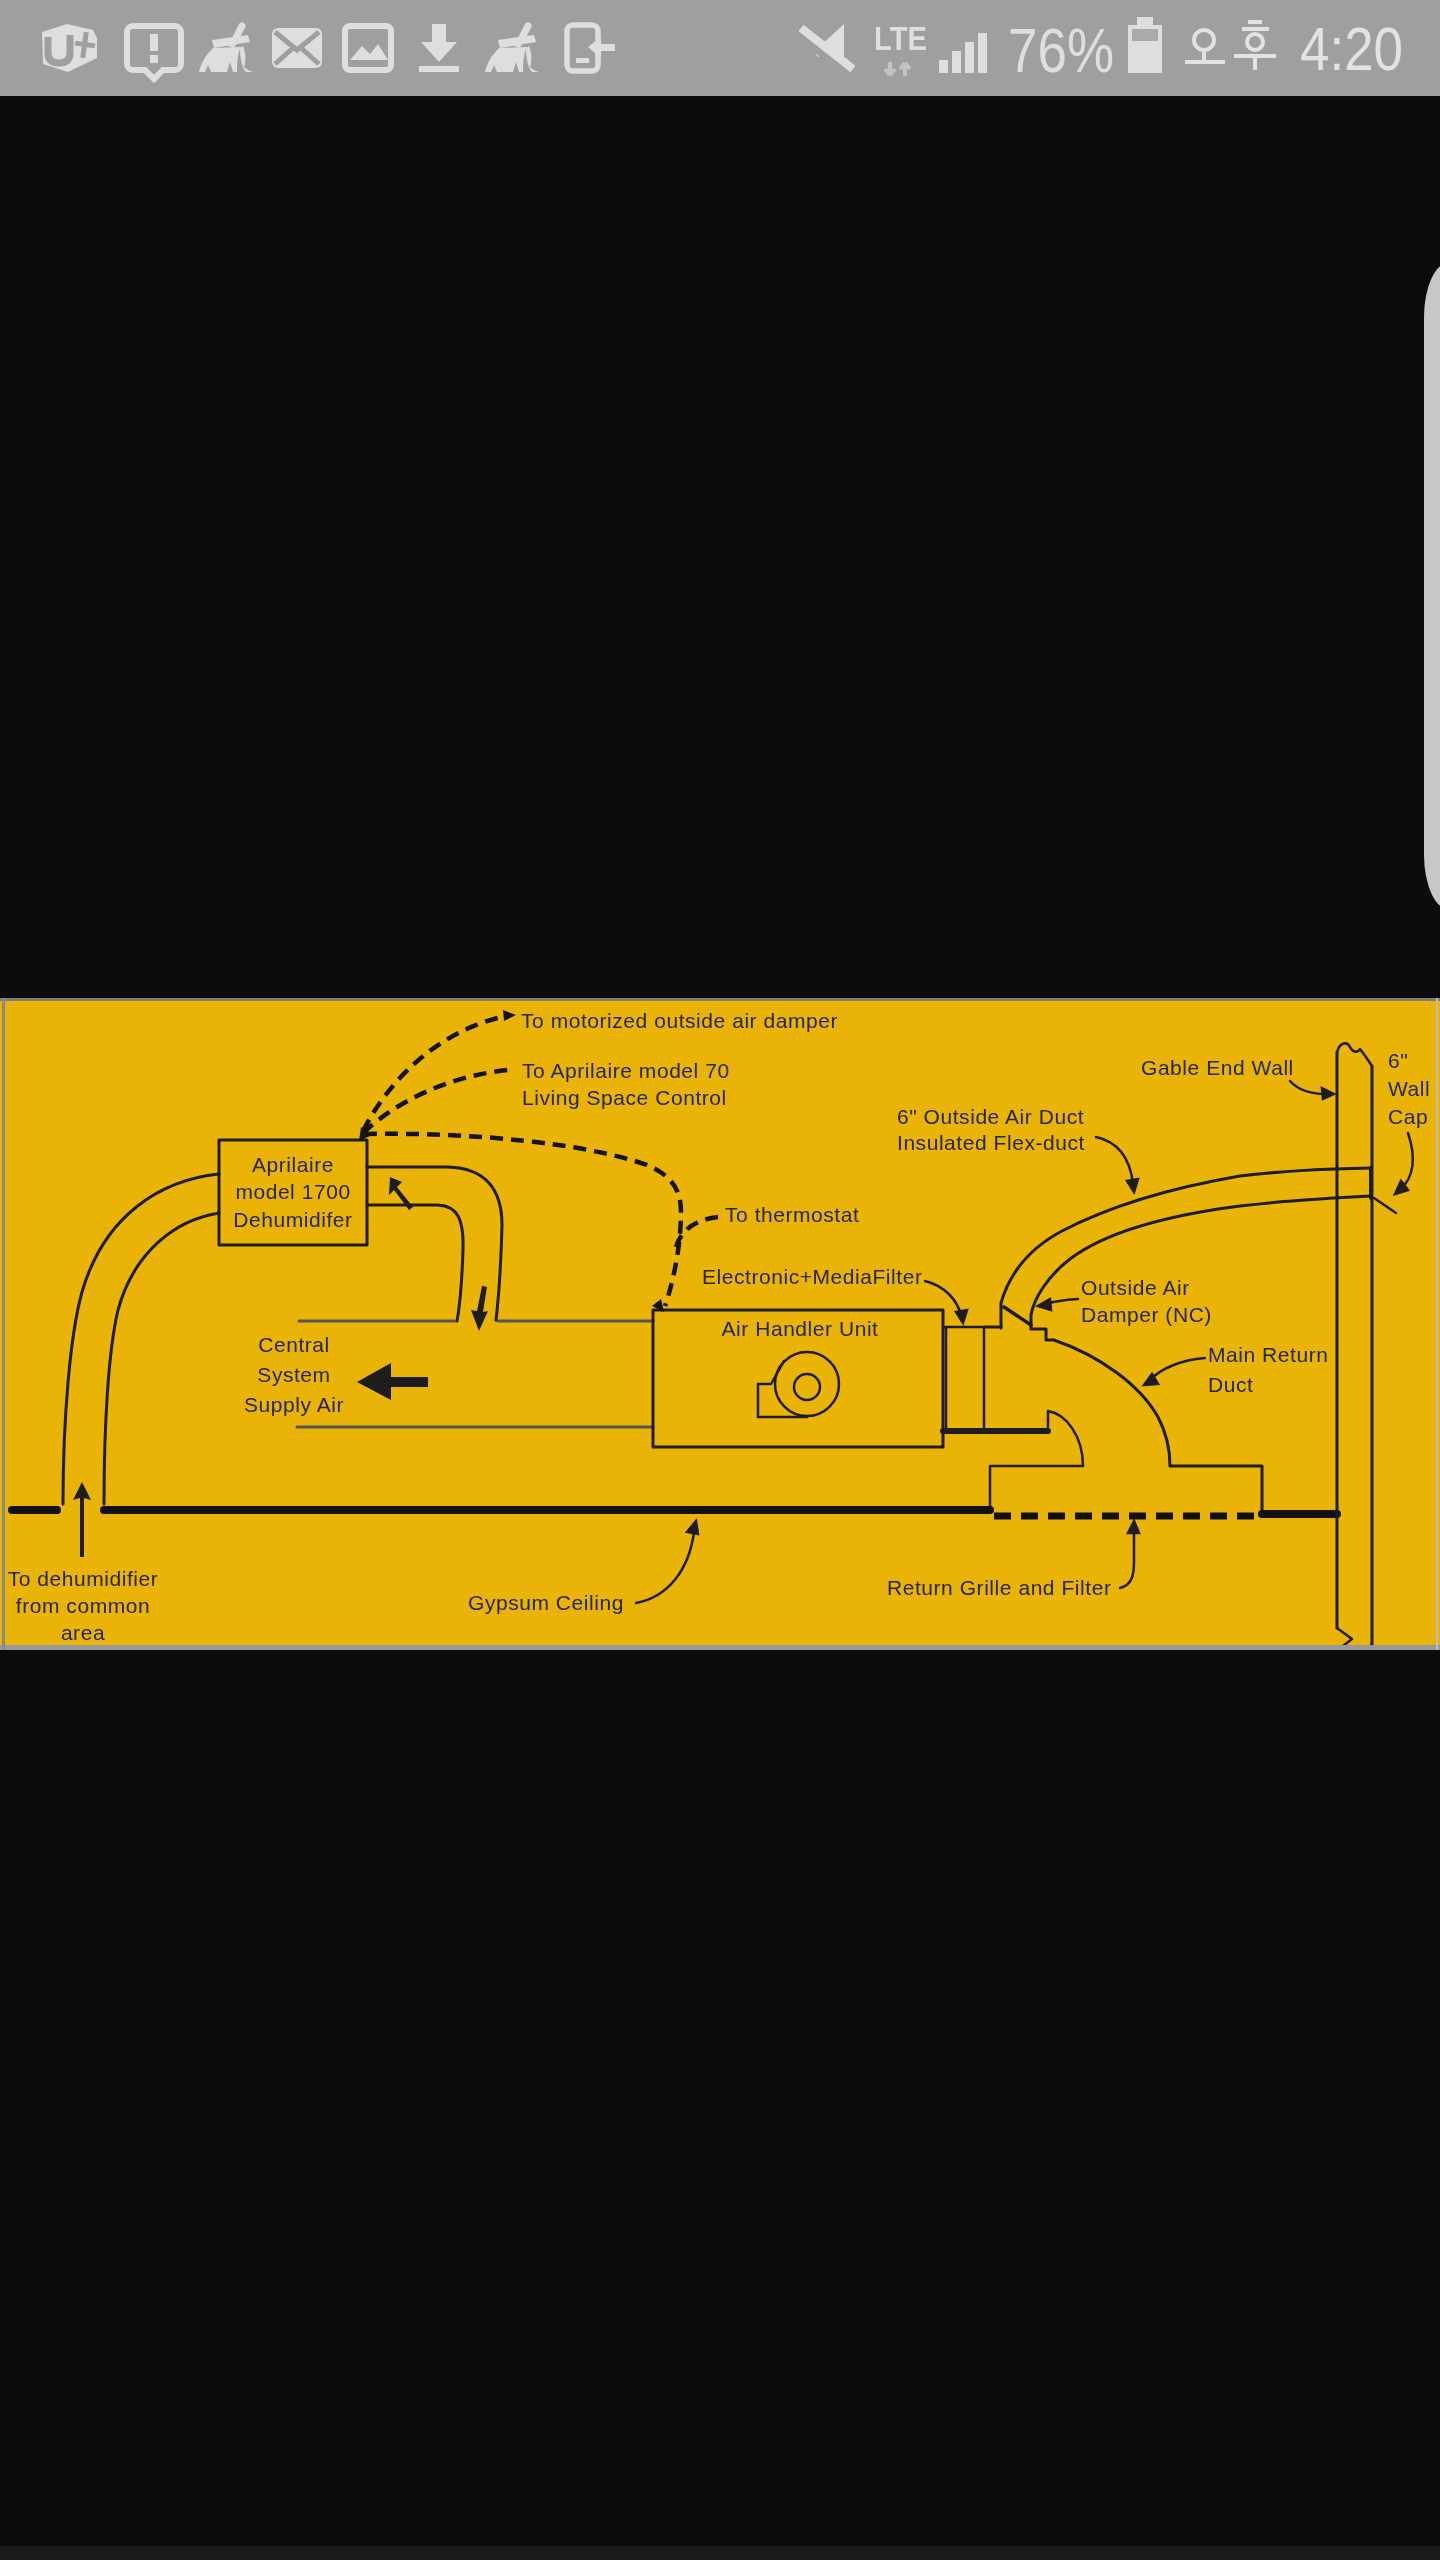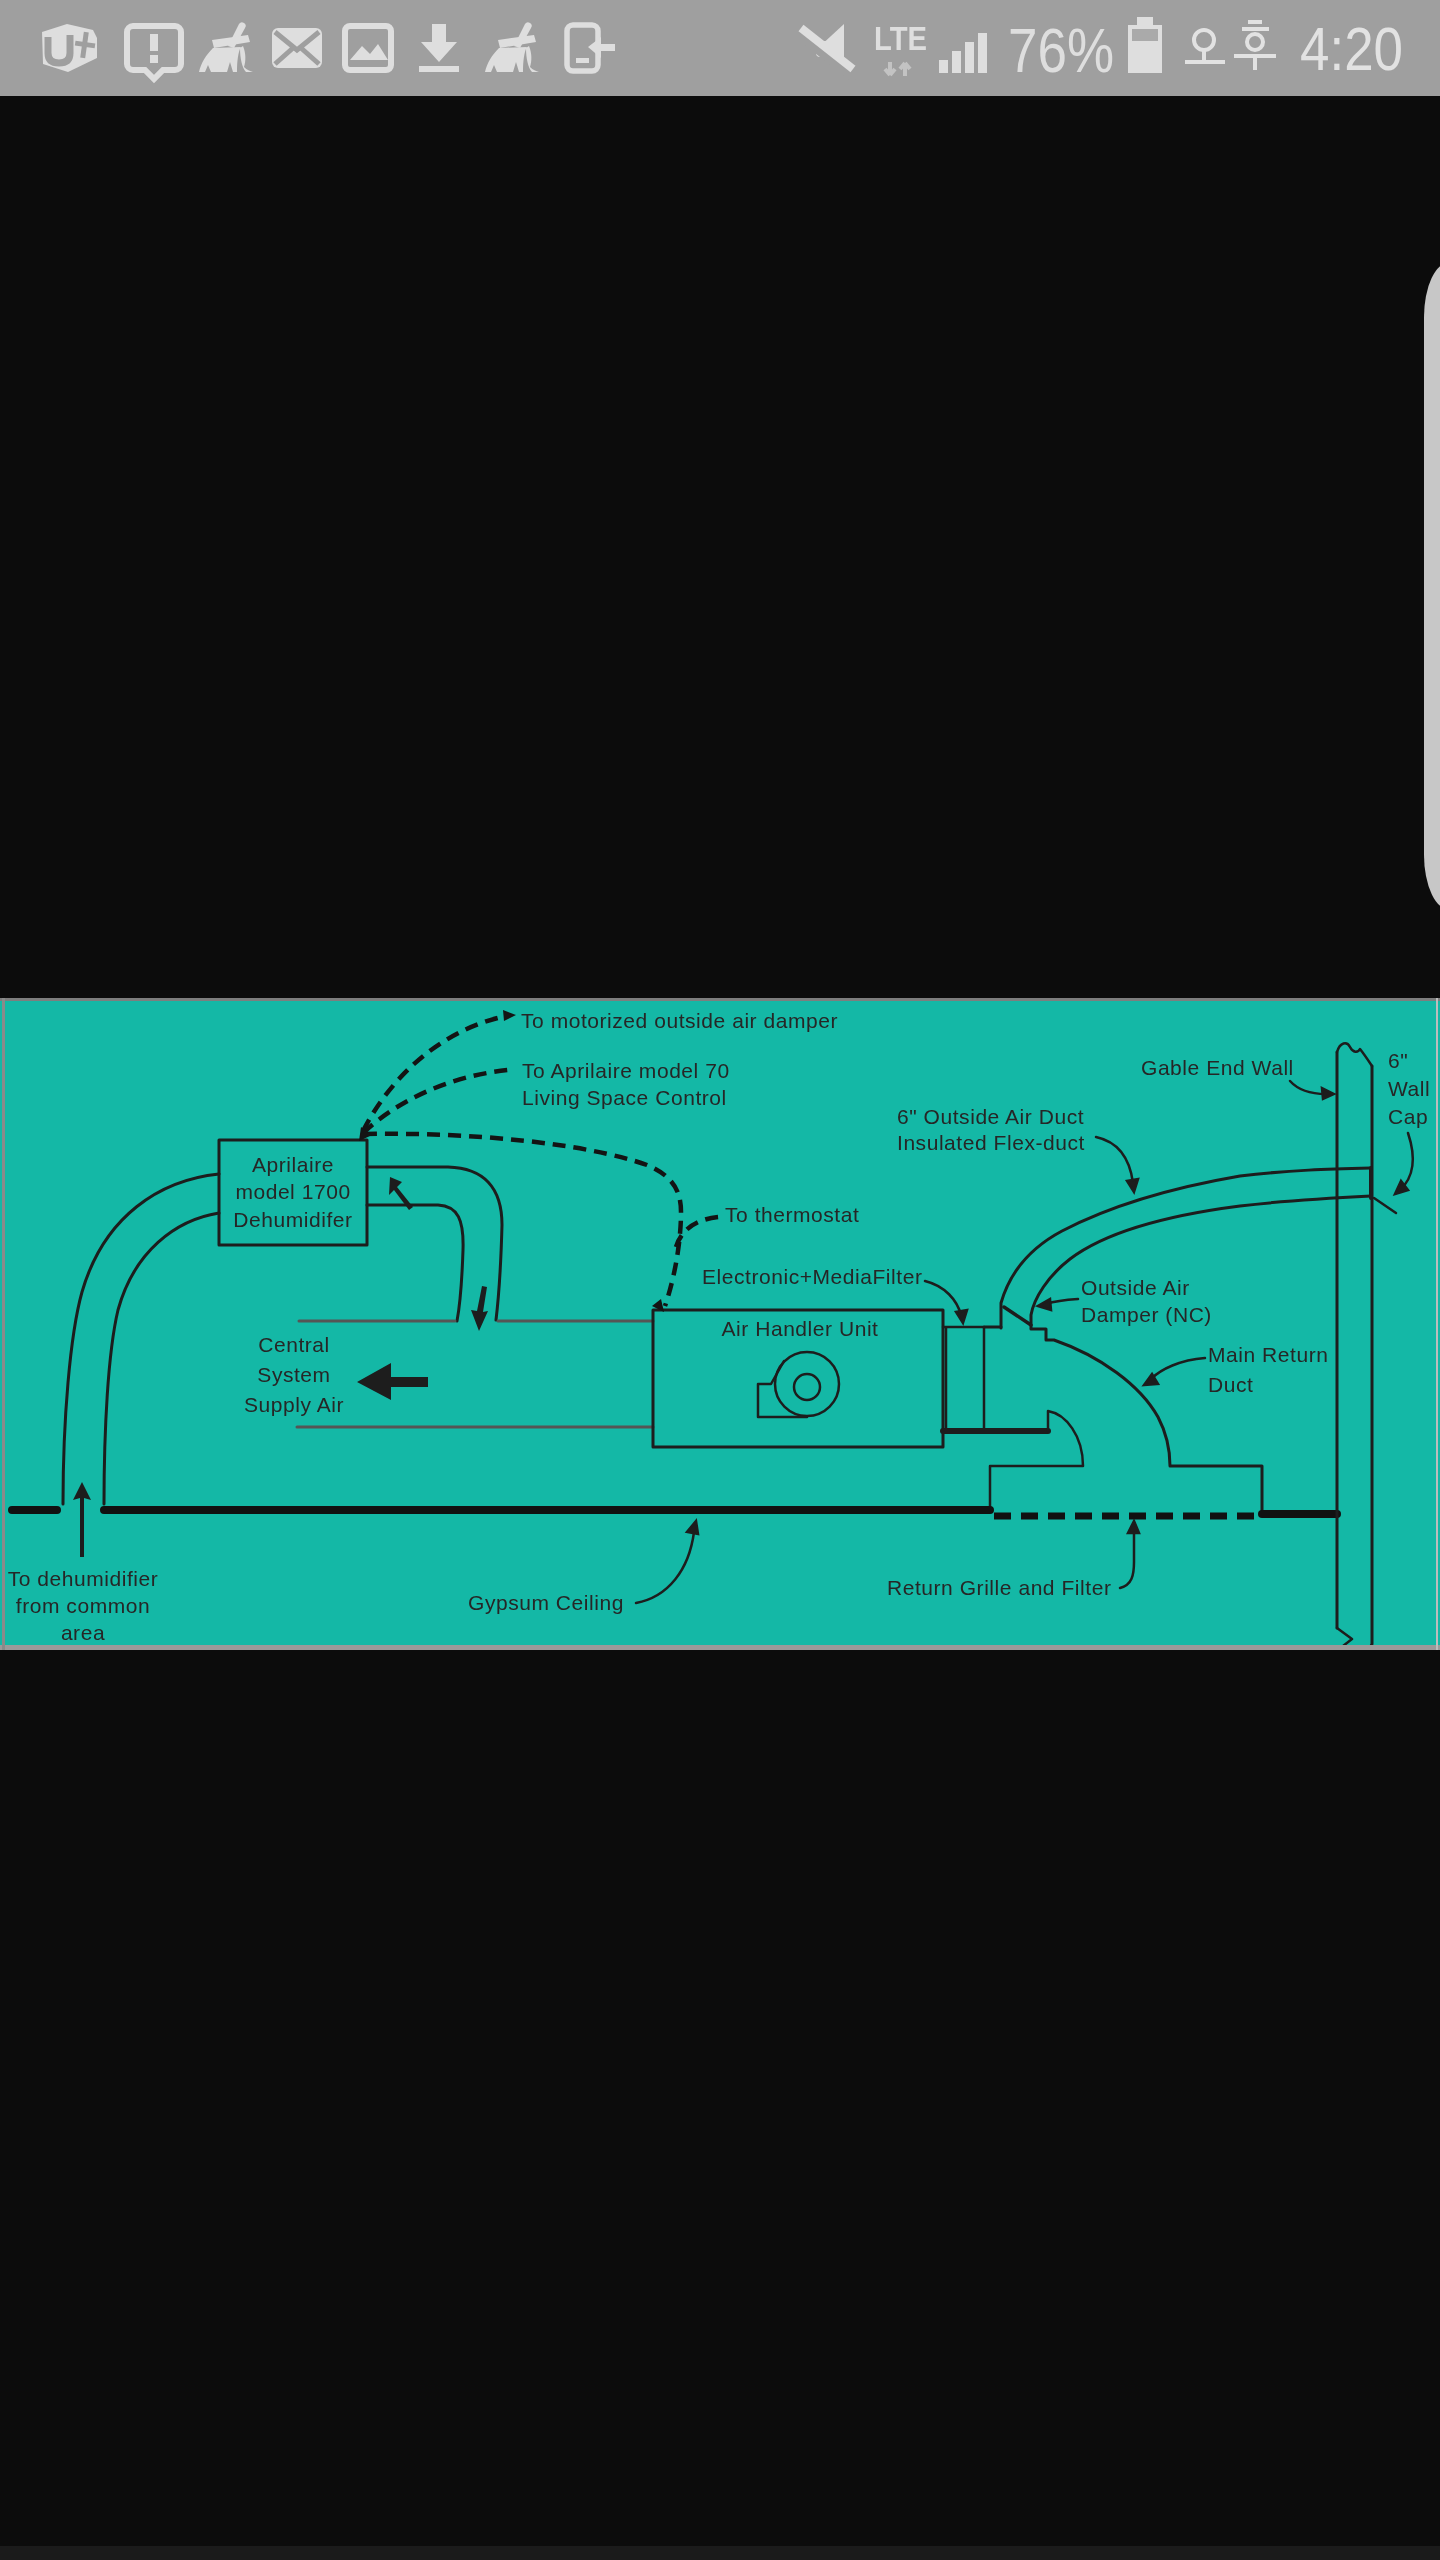--- a/index.html
+++ b/index.html
@@ -1,21 +1,21 @@
 <!DOCTYPE html>
 <html><head>
 <meta charset="utf-8">
 <style>
   html,body{margin:0;padding:0;}
   body{width:1440px;height:2560px;background:#0c0c0c;position:relative;overflow:hidden;
        font-family:"Liberation Sans",sans-serif;}
   #statusbar{position:absolute;left:0;top:0;width:1440px;height:96px;background:#9f9f9f;}
   #scrollpill{position:absolute;left:1424px;top:262px;width:26px;height:648px;background:#c7c7c7;
       border-radius:26px 0 0 26px / 55px 0 0 55px;}
-  #panel{position:absolute;left:0px;top:998px;width:1440px;height:652px;background:#14b8a6;
+  #panel{position:absolute;left:0px;top:998px;width:1440px;height:652px;background:#eab308;
       border-top:3px solid #7e7e7e;border-bottom:5px solid #9a9a9a;box-sizing:border-box;text-align:right;}
   #panelleft{position:absolute;left:2px;top:998px;width:3px;height:652px;background:#8a8a8a;}
   #panelright{position:absolute;left:1436px;top:998px;width:2px;height:652px;background:#bdbdbd;}
 #botfade{position:absolute;left:0;bottom:0;width:1440px;height:14px;background:#1b1b1b;}
 </style>
 </head>
 <body>
 <div id="statusbar">
   <svg width="1440" height="96" viewBox="0 0 1440 96" xmlns="http://www.w3.org/2000/svg">
     <g fill="#dedede" stroke="none">

